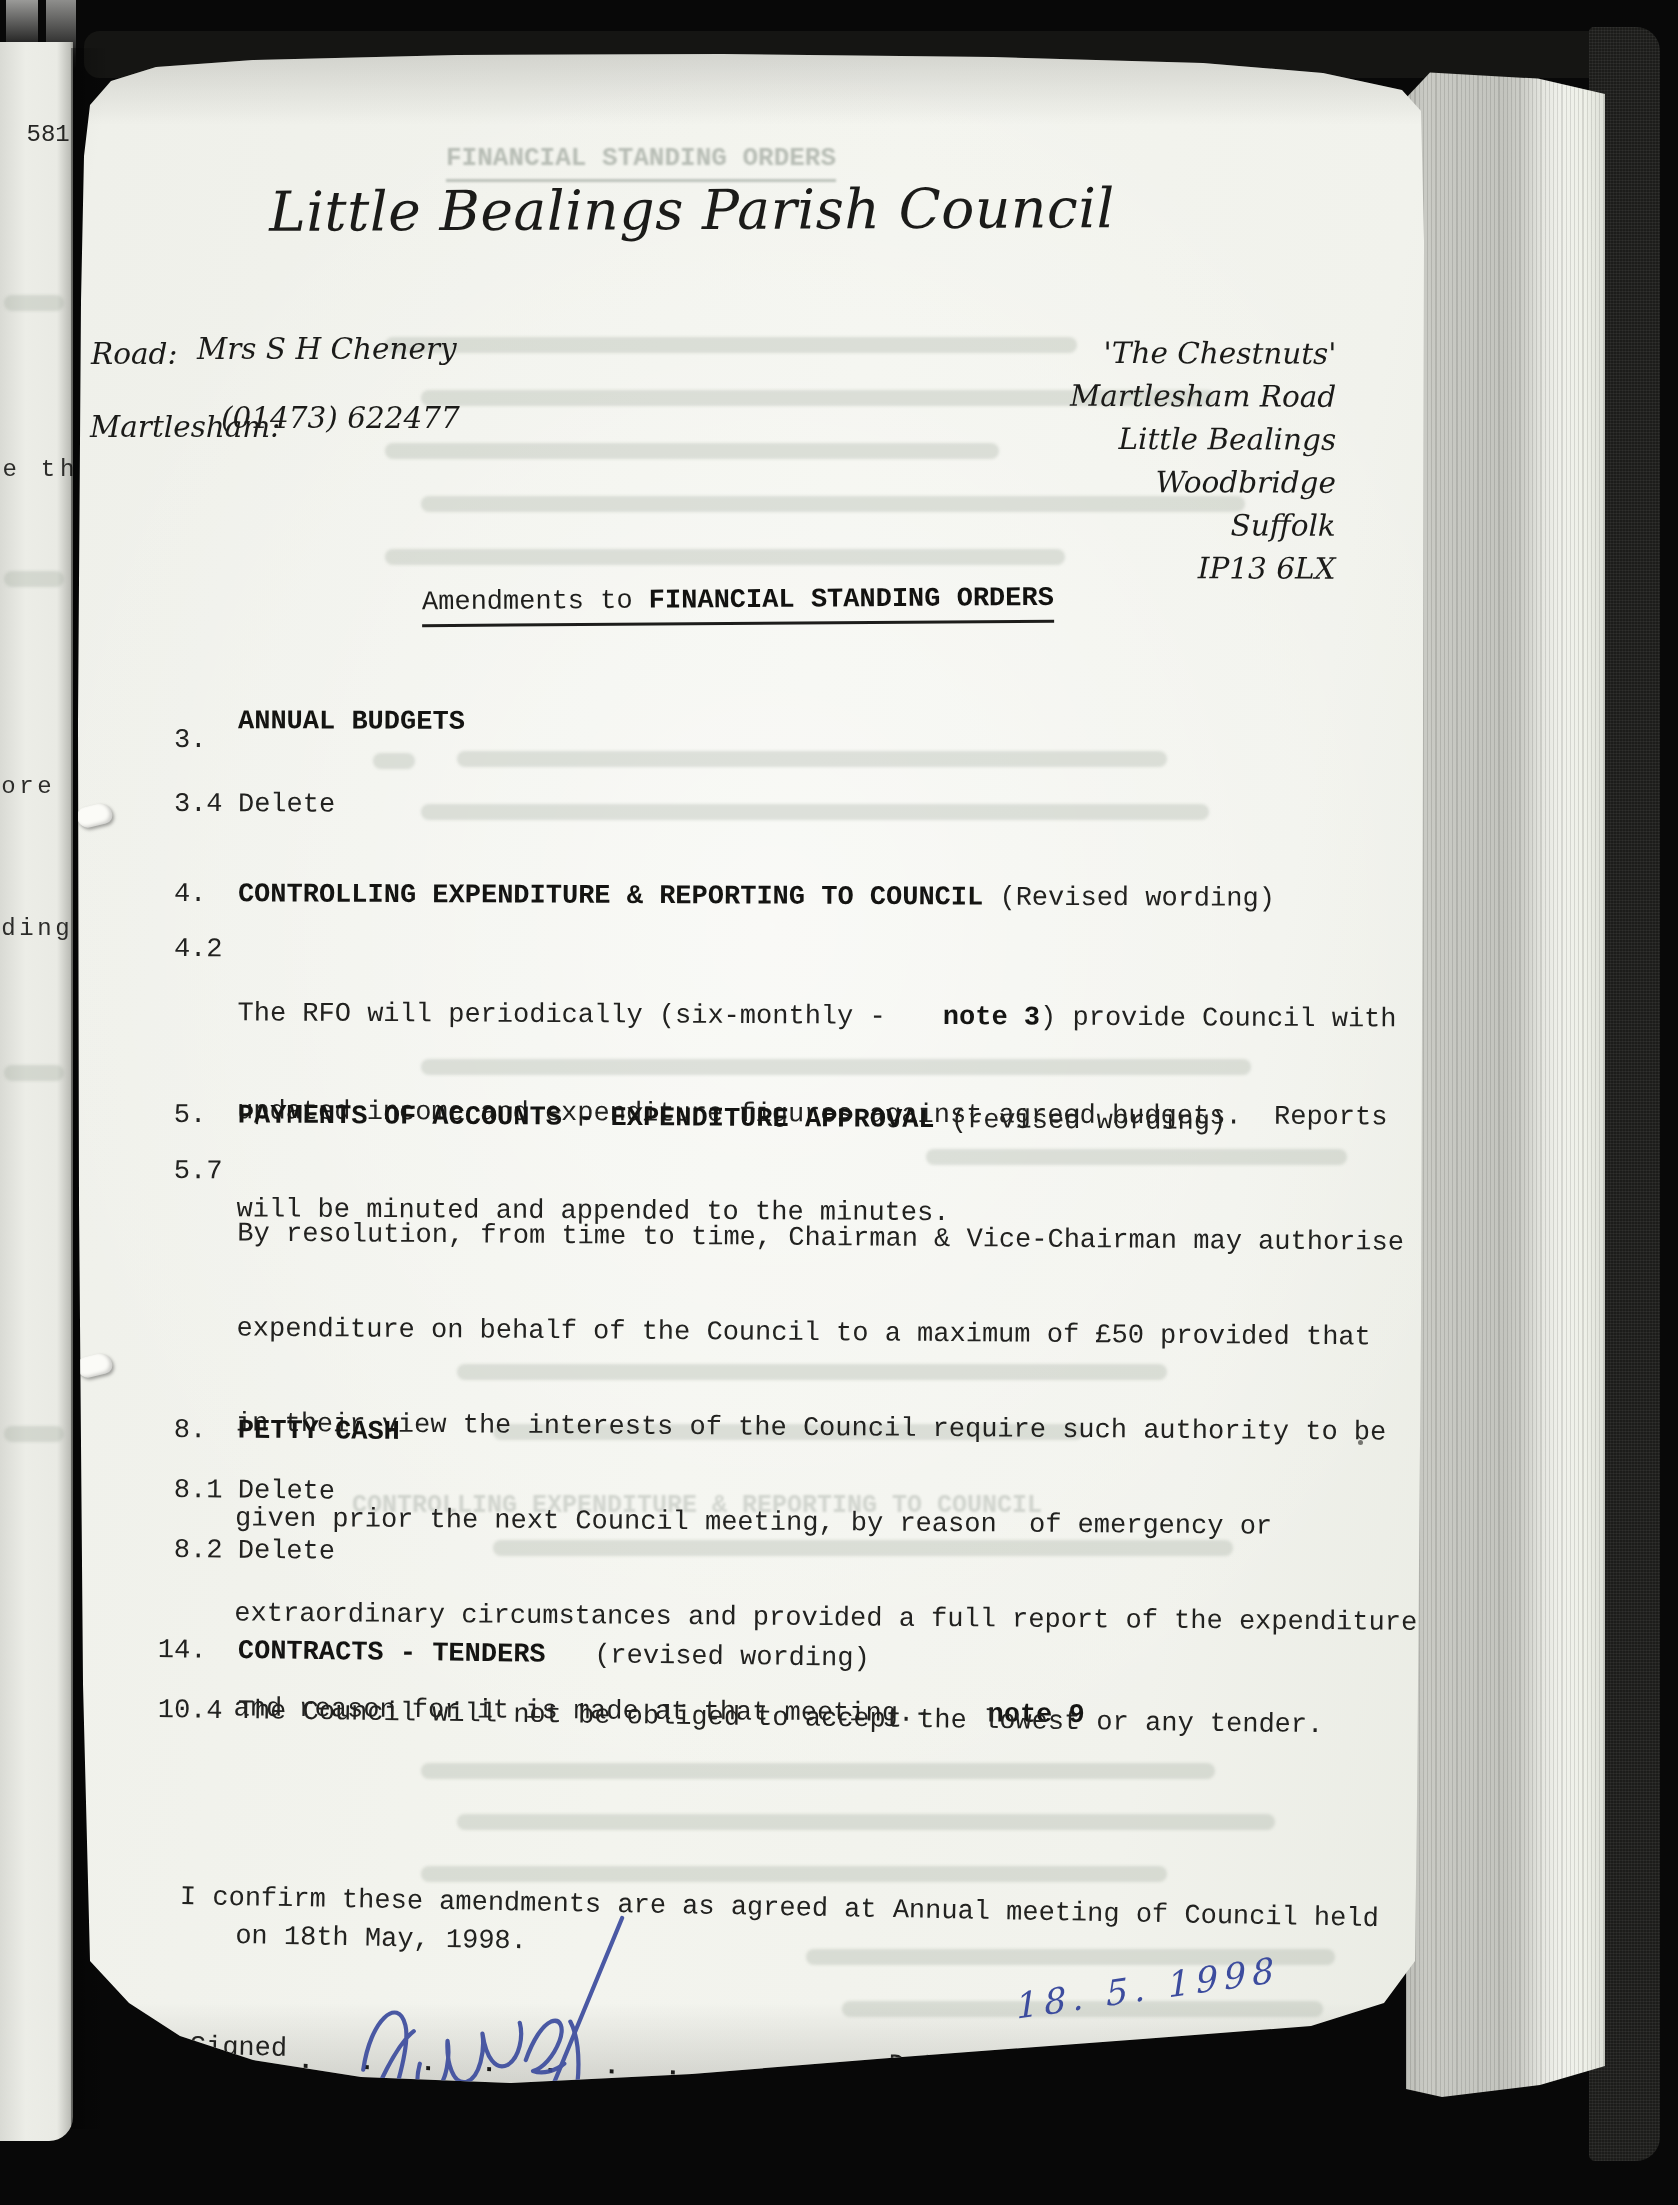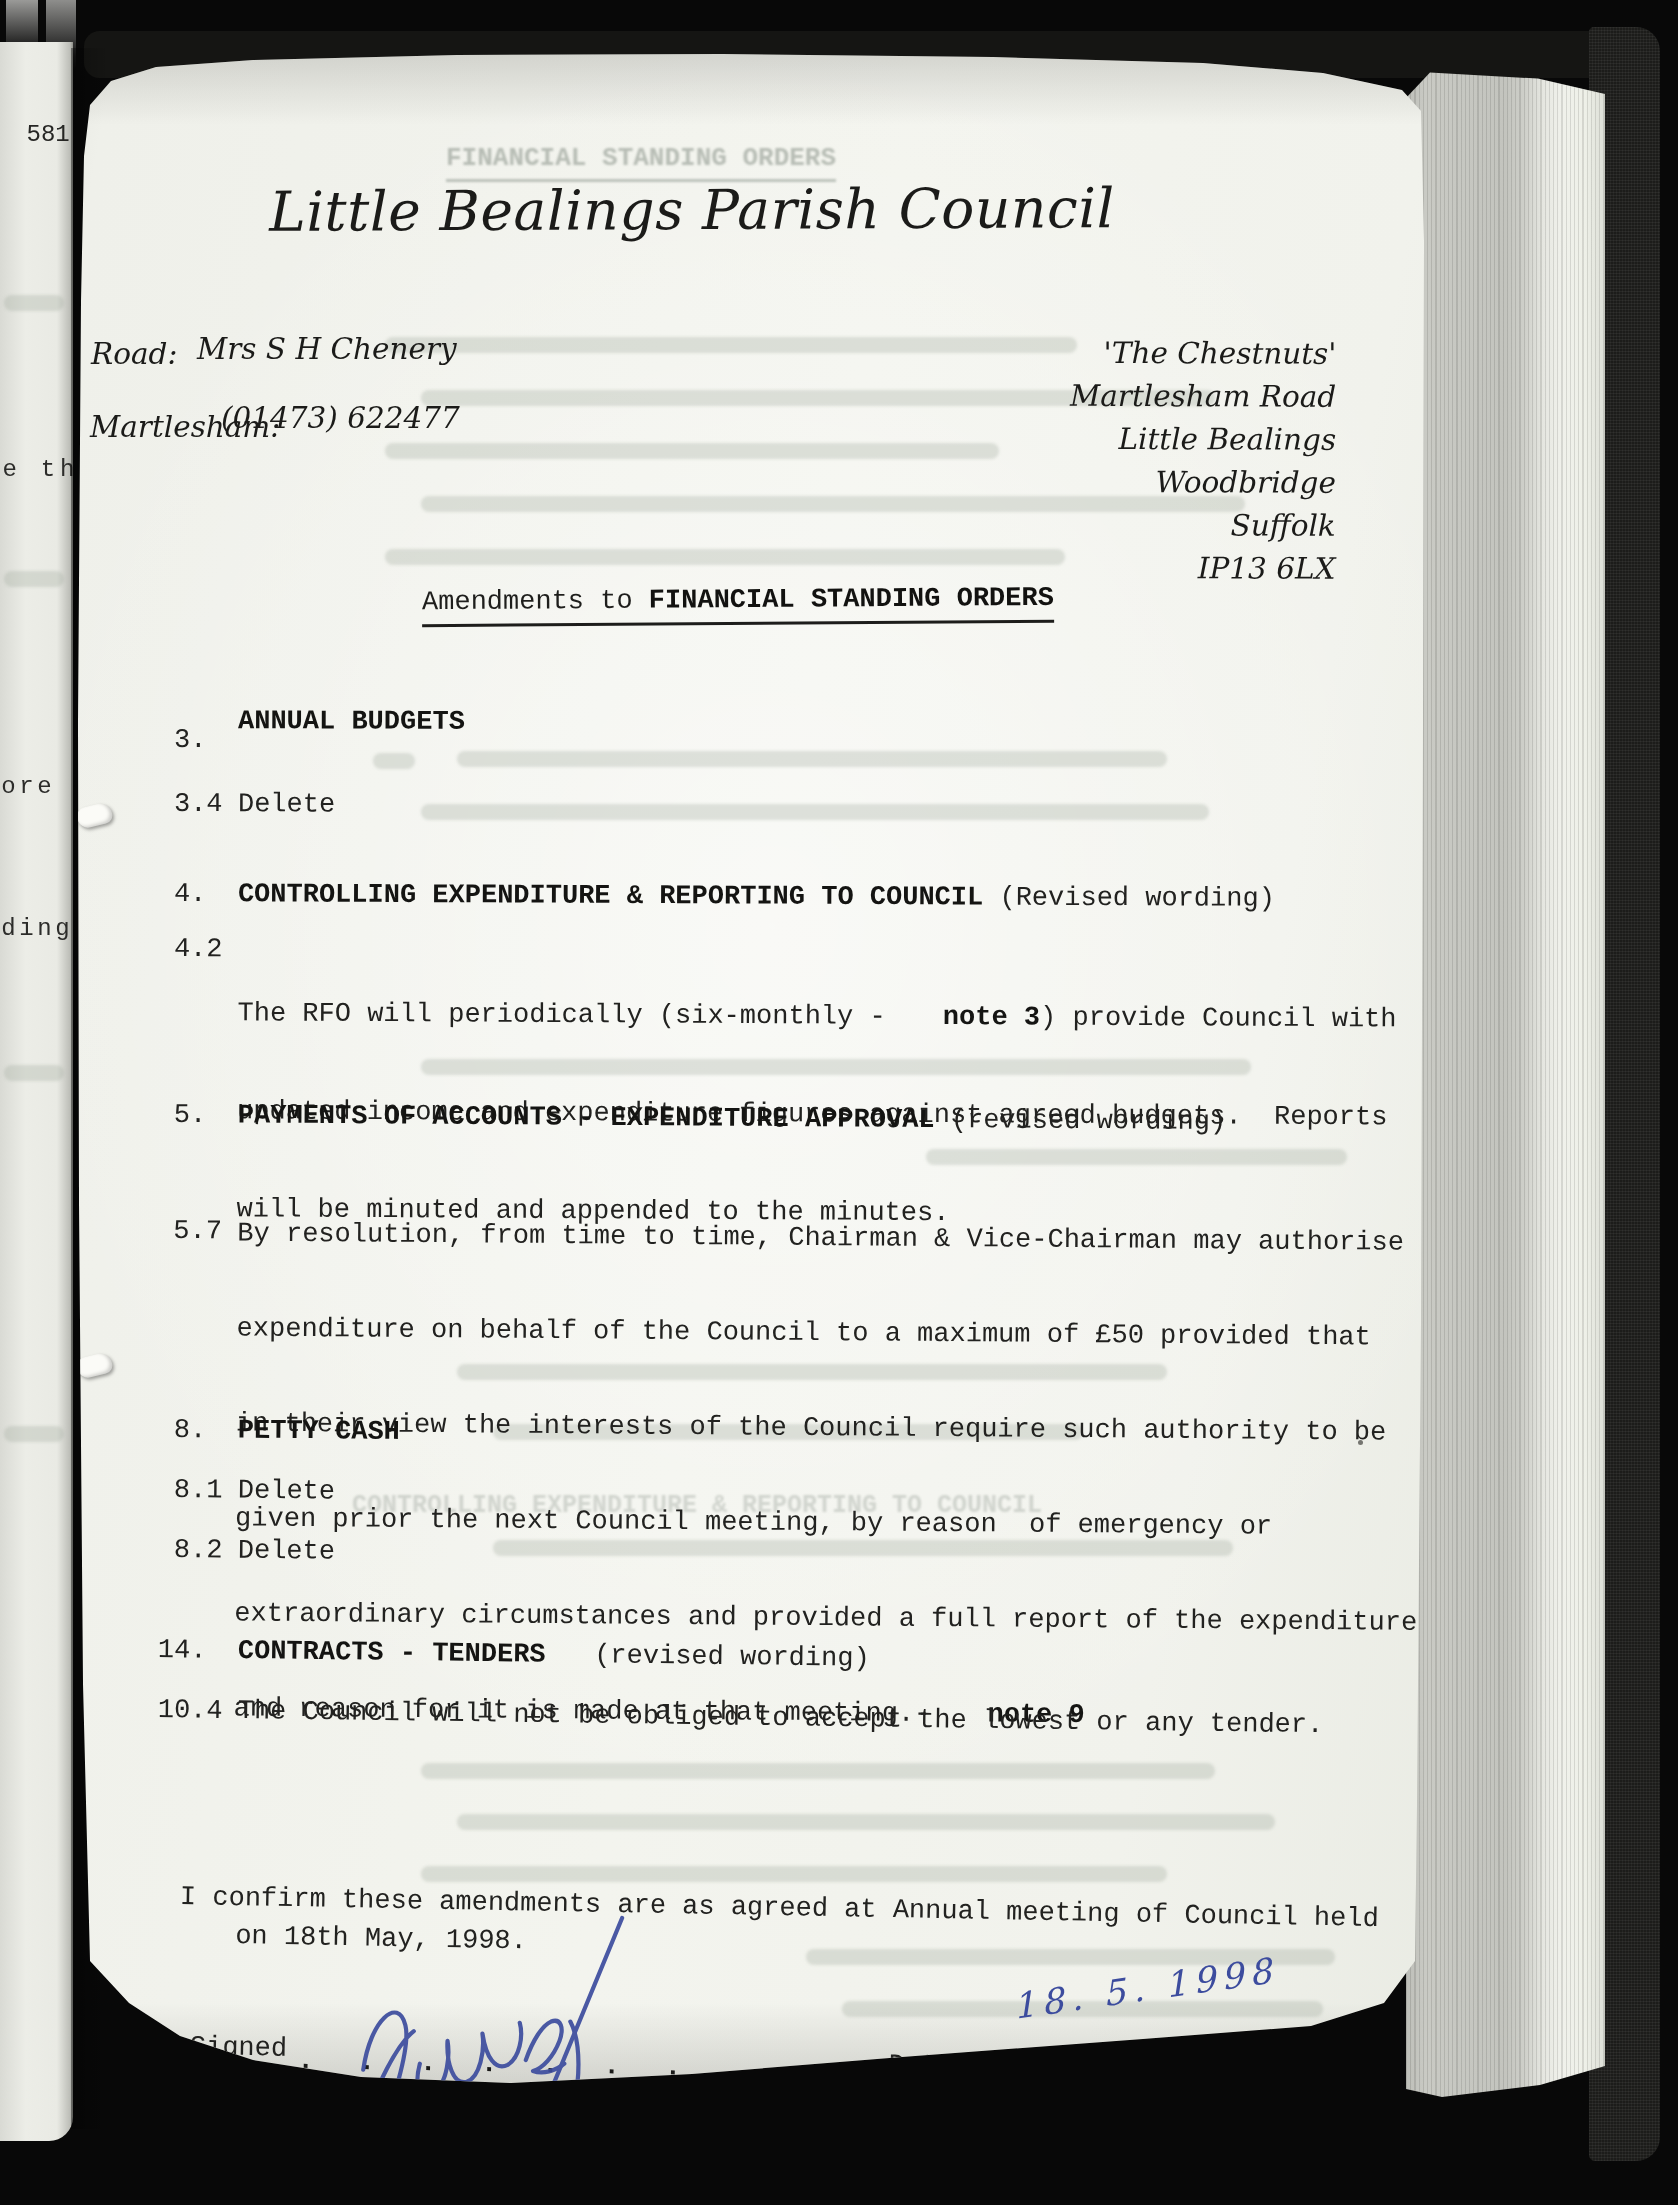--- a/index.html
+++ b/index.html
@@ -172,21 +172,21 @@
         <span class="line" style="display:block;"><span>The RFO will periodically (six-monthly - </span><span class="b">note 3</span><span>) provide Council with</span></span>
         <span class="line" style="display:block;">updated income and expenditure figures against agreed budgets.  Reports</span>
         <span class="line" style="display:block;">will be minuted and appended to the minutes.</span>
       </span>
     </div>
     <div class="sec typed" style="transform:rotate(.38deg);transform-origin:174px 1100px;">
       <span class="num" style="top:1100px;">5.</span>
       <span class="txt" style="top:1100px;"><span class="title-b">PAYMENTS OF ACCOUNTS - EXPENDITURE APPROVAL</span><span> (revised wording)</span></span>
     </div>
     <div class="sec tight typed" style="transform:rotate(.45deg);transform-origin:174px 1156px;">
-      <span class="num" style="top:1216px;">5.7</span>
+      <span class="num" style="top:1156px;">5.7</span>
       <span class="txt" style="top:1156px;">
         <span class="line" style="display:block;">By resolution, from time to time, Chairman &amp; Vice-Chairman may authorise</span>
         <span class="line" style="display:block;">expenditure on behalf of the Council to a maximum of £50 provided that</span>
         <span class="line" style="display:block;">in their view the interests of the Council require such authority to be</span>
         <span class="line" style="display:block;">given prior the next Council meeting, by reason  of emergency or</span>
         <span class="line" style="display:block;">extraordinary circumstances and provided a full report of the expenditure</span>
         <span class="line" style="display:block;"><span>and reason for it is made at that meeting.- </span><span class="b">note 9</span></span>
       </span>
     </div>
     <div class="sec typed" style="transform:rotate(.5deg);transform-origin:174px 1415px;">

